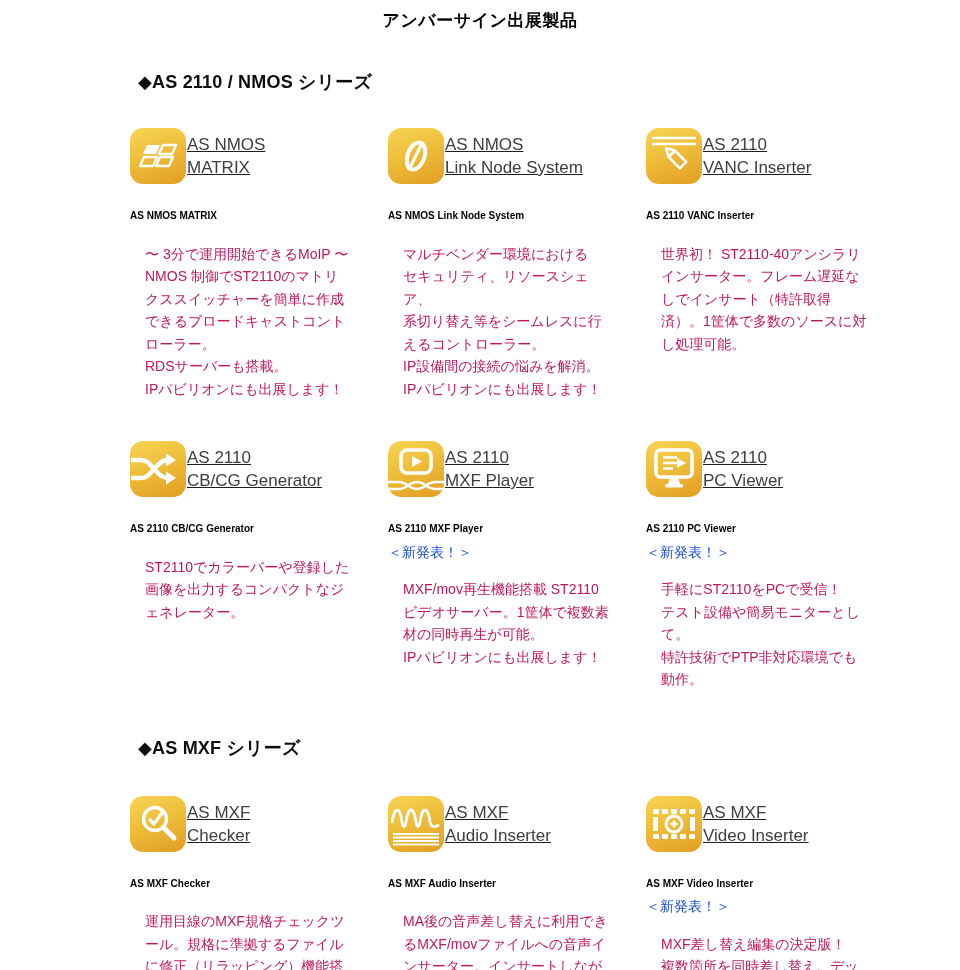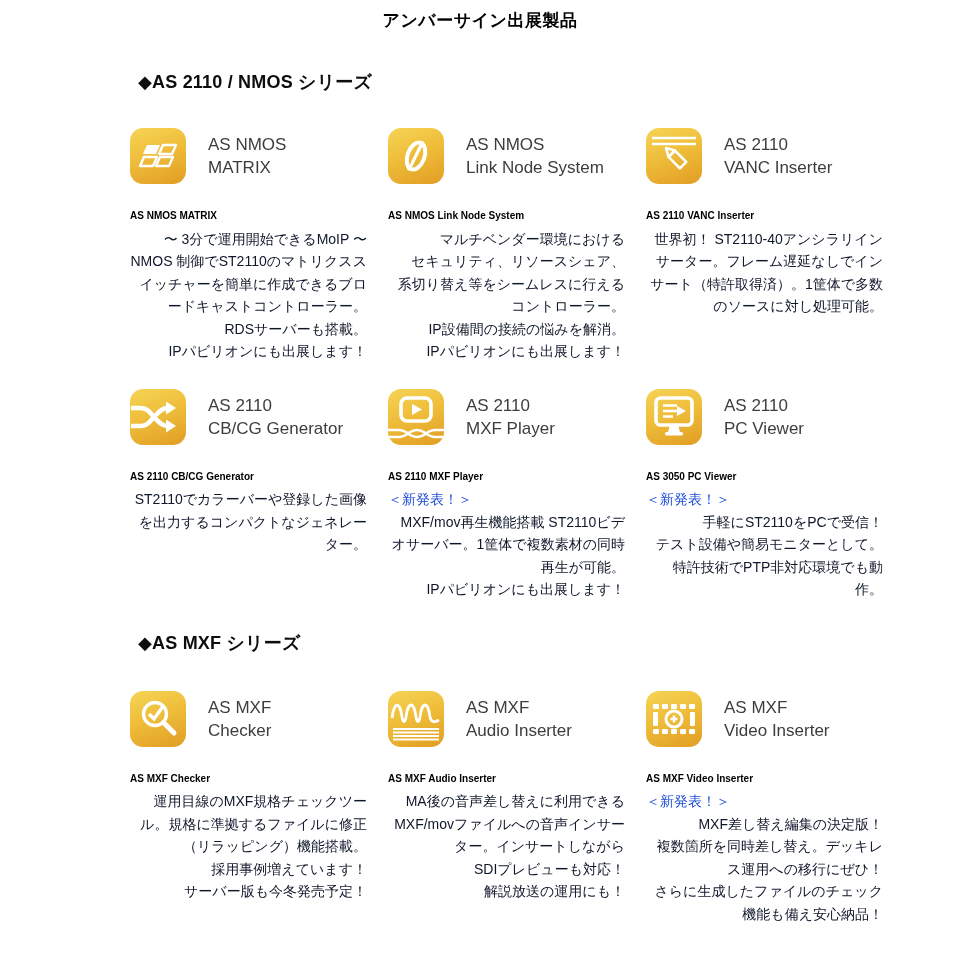--- a/index.html
+++ b/index.html
@@ -16,31 +16,31 @@
   }
   .content{margin-left:130px;width:753px;}
   .section-header{
     margin:38px 0 0 8px;font-size:18px;font-weight:700;color:#0d0d0d;letter-spacing:.2px;
   }
   .grid{display:grid;grid-template-columns:repeat(3,237px);column-gap:21px;row-gap:26px;}
   .grid-1{margin-top:34px;}
   .sec-2 .section-header{margin-top:30px;}
   .grid-2{margin-top:36px;}
   .card{width:237px;}
-  .icon-row{display:flex;align-items:center;gap:22px;height:56px;margin-bottom:21px;}
+  .icon-row{display:flex;align-items:center;gap:1px;height:56px;margin-bottom:21px;text-decoration:underline;}
   .app-icon{
     width:56px;height:56px;border-radius:13px;flex:0 0 56px;
     background:linear-gradient(160deg,#f6d455 0%,#eebc39 48%,#e19d24 100%);
     display:flex;align-items:center;justify-content:center;overflow:hidden;
   }
   .app-icon svg{display:block;width:56px;height:56px;}
   .icon-label{font-size:17px;line-height:23px;color:#3d3d3d;font-weight:400;}
   .p-title{margin:0;font-size:10px;line-height:22.5px;font-weight:700;color:#000;}
   .new-flag{font-size:14px;line-height:22.5px;color:#1d4ed8;}
-  .p-desc{margin:0;font-size:14px;line-height:22.5px;color:#0f172a;white-space:pre-line;text-align:right;}
+  .p-desc{margin:15px;font-size:14px;line-height:22.5px;color:#be185d;white-space:pre-line;}
 </style>
 </head>
 <body>
 
 <div class="page">
   <h1 class="page-title">アンバーサイン出展製品</h1>
 
   <div class="content">
 
     <section class="sec-1">
@@ -173,21 +173,21 @@
                 <polygon points="31,17 40,22 31,27" fill="#fff"></polygon>
                 <polygon points="24,36 32,36 34,43 22,43" fill="#fff"></polygon>
                 <rect x="19" y="43" width="18" height="3.5" rx="1.5" fill="#fff"></rect>
               </svg>
             </div>
             <div class="icon-label">
               <div>AS 2110</div>
               <div>PC Viewer</div>
             </div>
           </div>
-          <h3 class="p-title">AS 3050 PC Viewer</h3>
+          <h3 class="p-title">AS 2110 PC Viewer</h3>
           <div class="new-flag">＜新発表！＞</div>
           <p class="p-desc">手軽にST2110をPCで受信！
 テスト設備や簡易モニターとして。
 特許技術でPTP非対応環境でも動作。</p>
         </article>
 
       </div>
     </section>
 
     <section class="sec-2">

